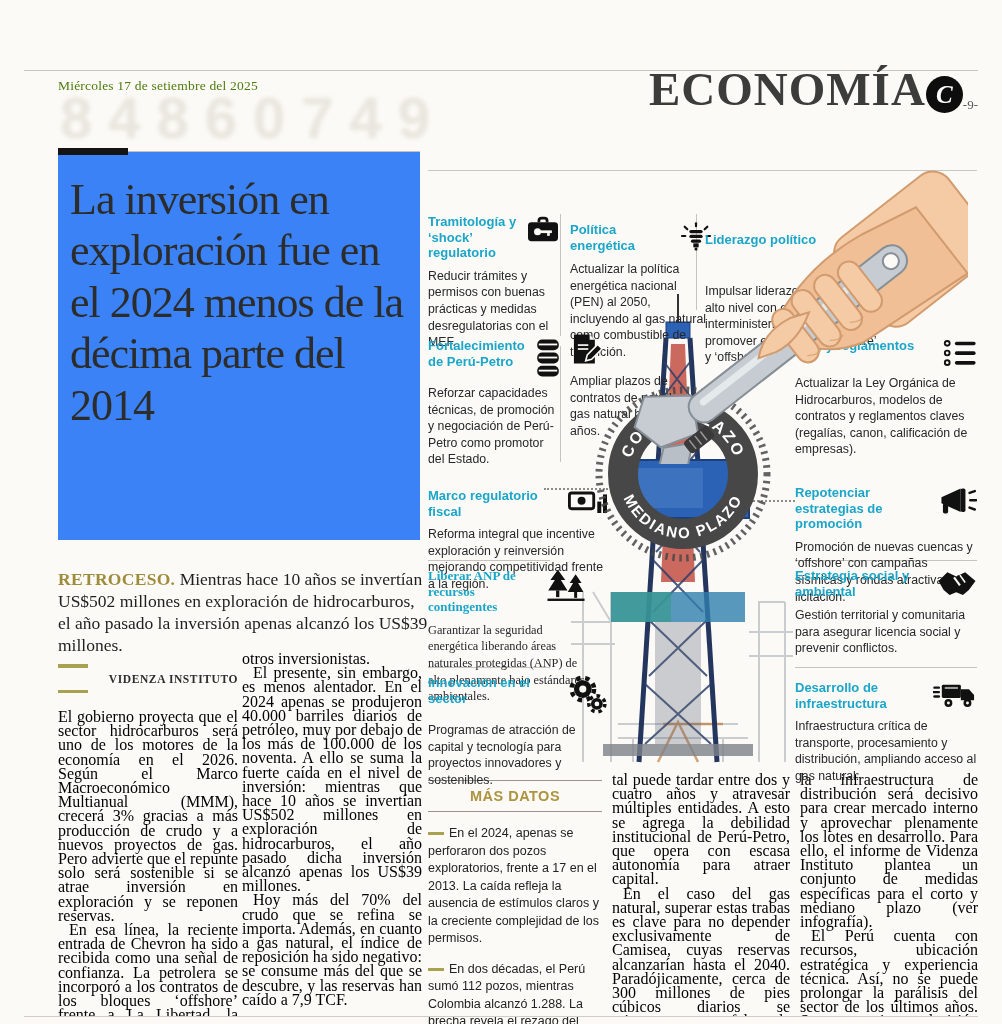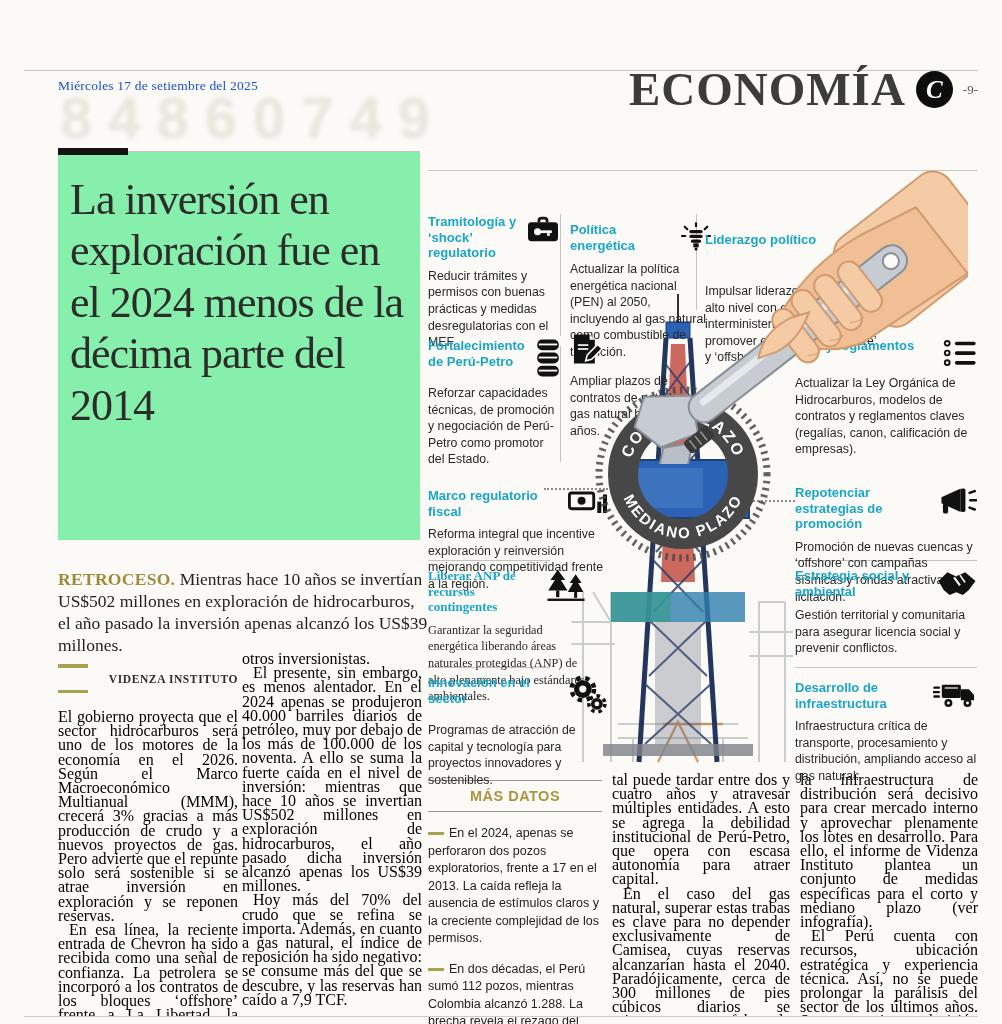--- a/index.html
+++ b/index.html
@@ -1,31 +1,31 @@
 <!DOCTYPE html>
 <html><head>
 <meta charset="utf-8">
 <style>
   html,body{margin:0;padding:0;background:#e8e6e1;}
   .page{position:relative;width:1002px;height:1024px;margin:0 auto;background:#fbfaf6;overflow:hidden;
         font-family:"Liberation Serif","DejaVu Serif",serif;color:#222;}
   
   .top-rule{position:absolute;left:24px;top:70px;width:954px;height:1px;background:#c9c7c1;}
-  .date{position:absolute;left:58px;top:78px;font-size:13.5px;color:#1d4ed8;letter-spacing:.2px;}
+  .date{position:absolute;left:58px;top:78px;font-size:13.5px;color:#4d7c0f;letter-spacing:.2px;}
   .watermark{position:absolute;left:60px;top:84px;font-family:"Liberation Sans","DejaVu Sans",sans-serif;
              font-weight:bold;font-size:58px;letter-spacing:16px;color:rgba(168,158,138,.22);filter:blur(2px);}
-  .masthead{position:absolute;left:560px;top:66px;width:418px;display:flex;align-items:center;justify-content:flex-end;gap:10px;}
+  .masthead{position:absolute;left:560px;top:66px;width:418px;display:flex;align-items:flex-end;justify-content:flex-end;gap:0;}
   .masthead .mtitle{font-size:47px;font-weight:bold;color:#3c3c3b;letter-spacing:1px;line-height:1;}
   .ec-logo{width:37px;height:37px;border-radius:50%;background:#0d0d0d;color:#fff;display:flex;align-items:center;justify-content:center;
            font-size:25px;font-style:italic;font-weight:bold;font-family:"Liberation Serif",serif;}
   .pageno{font-size:13px;color:#555;}
   
   .accent-bar{position:absolute;left:58px;top:148px;width:70px;height:7px;background:#141414;z-index:3;}
   .accent-line{position:absolute;left:128px;top:151px;width:292px;height:1px;background:#c5c2ba;z-index:3;}
-  .headline-box{position:absolute;left:58px;top:152px;width:362px;height:388px;background:#86efac;z-index:2;}
+  .headline-box{position:absolute;left:58px;top:152px;width:362px;height:388px;background:#3b82f6;z-index:2;}
   .headline{margin:0;padding:22px 12px 0 12px;font-size:44px;line-height:1.17;font-weight:normal;
             color:#2c2c2a;letter-spacing:-1px;}
   
   .lead{position:absolute;left:58px;top:550px;width:370px;font-size:17.5px;line-height:1.27;color:#1f1f1e;}
   .lead b{color:#9f8b3c;letter-spacing:.3px;}
   .gdash{display:inline-block;width:16px;height:3px;background:#a8a14f;vertical-align:middle;margin-right:5px;}
   .gdash.wide{display:block;width:30px;height:3.5px;margin:0 0 5px 0;}
   .byline{position:absolute;left:58px;top:664px;width:180px;text-align:right;}
   .byline .name{font-size:11.5px;font-weight:bold;letter-spacing:.6px;color:#2d2d2c;margin:2px 0 5px 0;}
   .bodycol{position:absolute;font-size:16px;line-height:14.2px;text-align:justify;color:#000000;overflow:hidden;}

